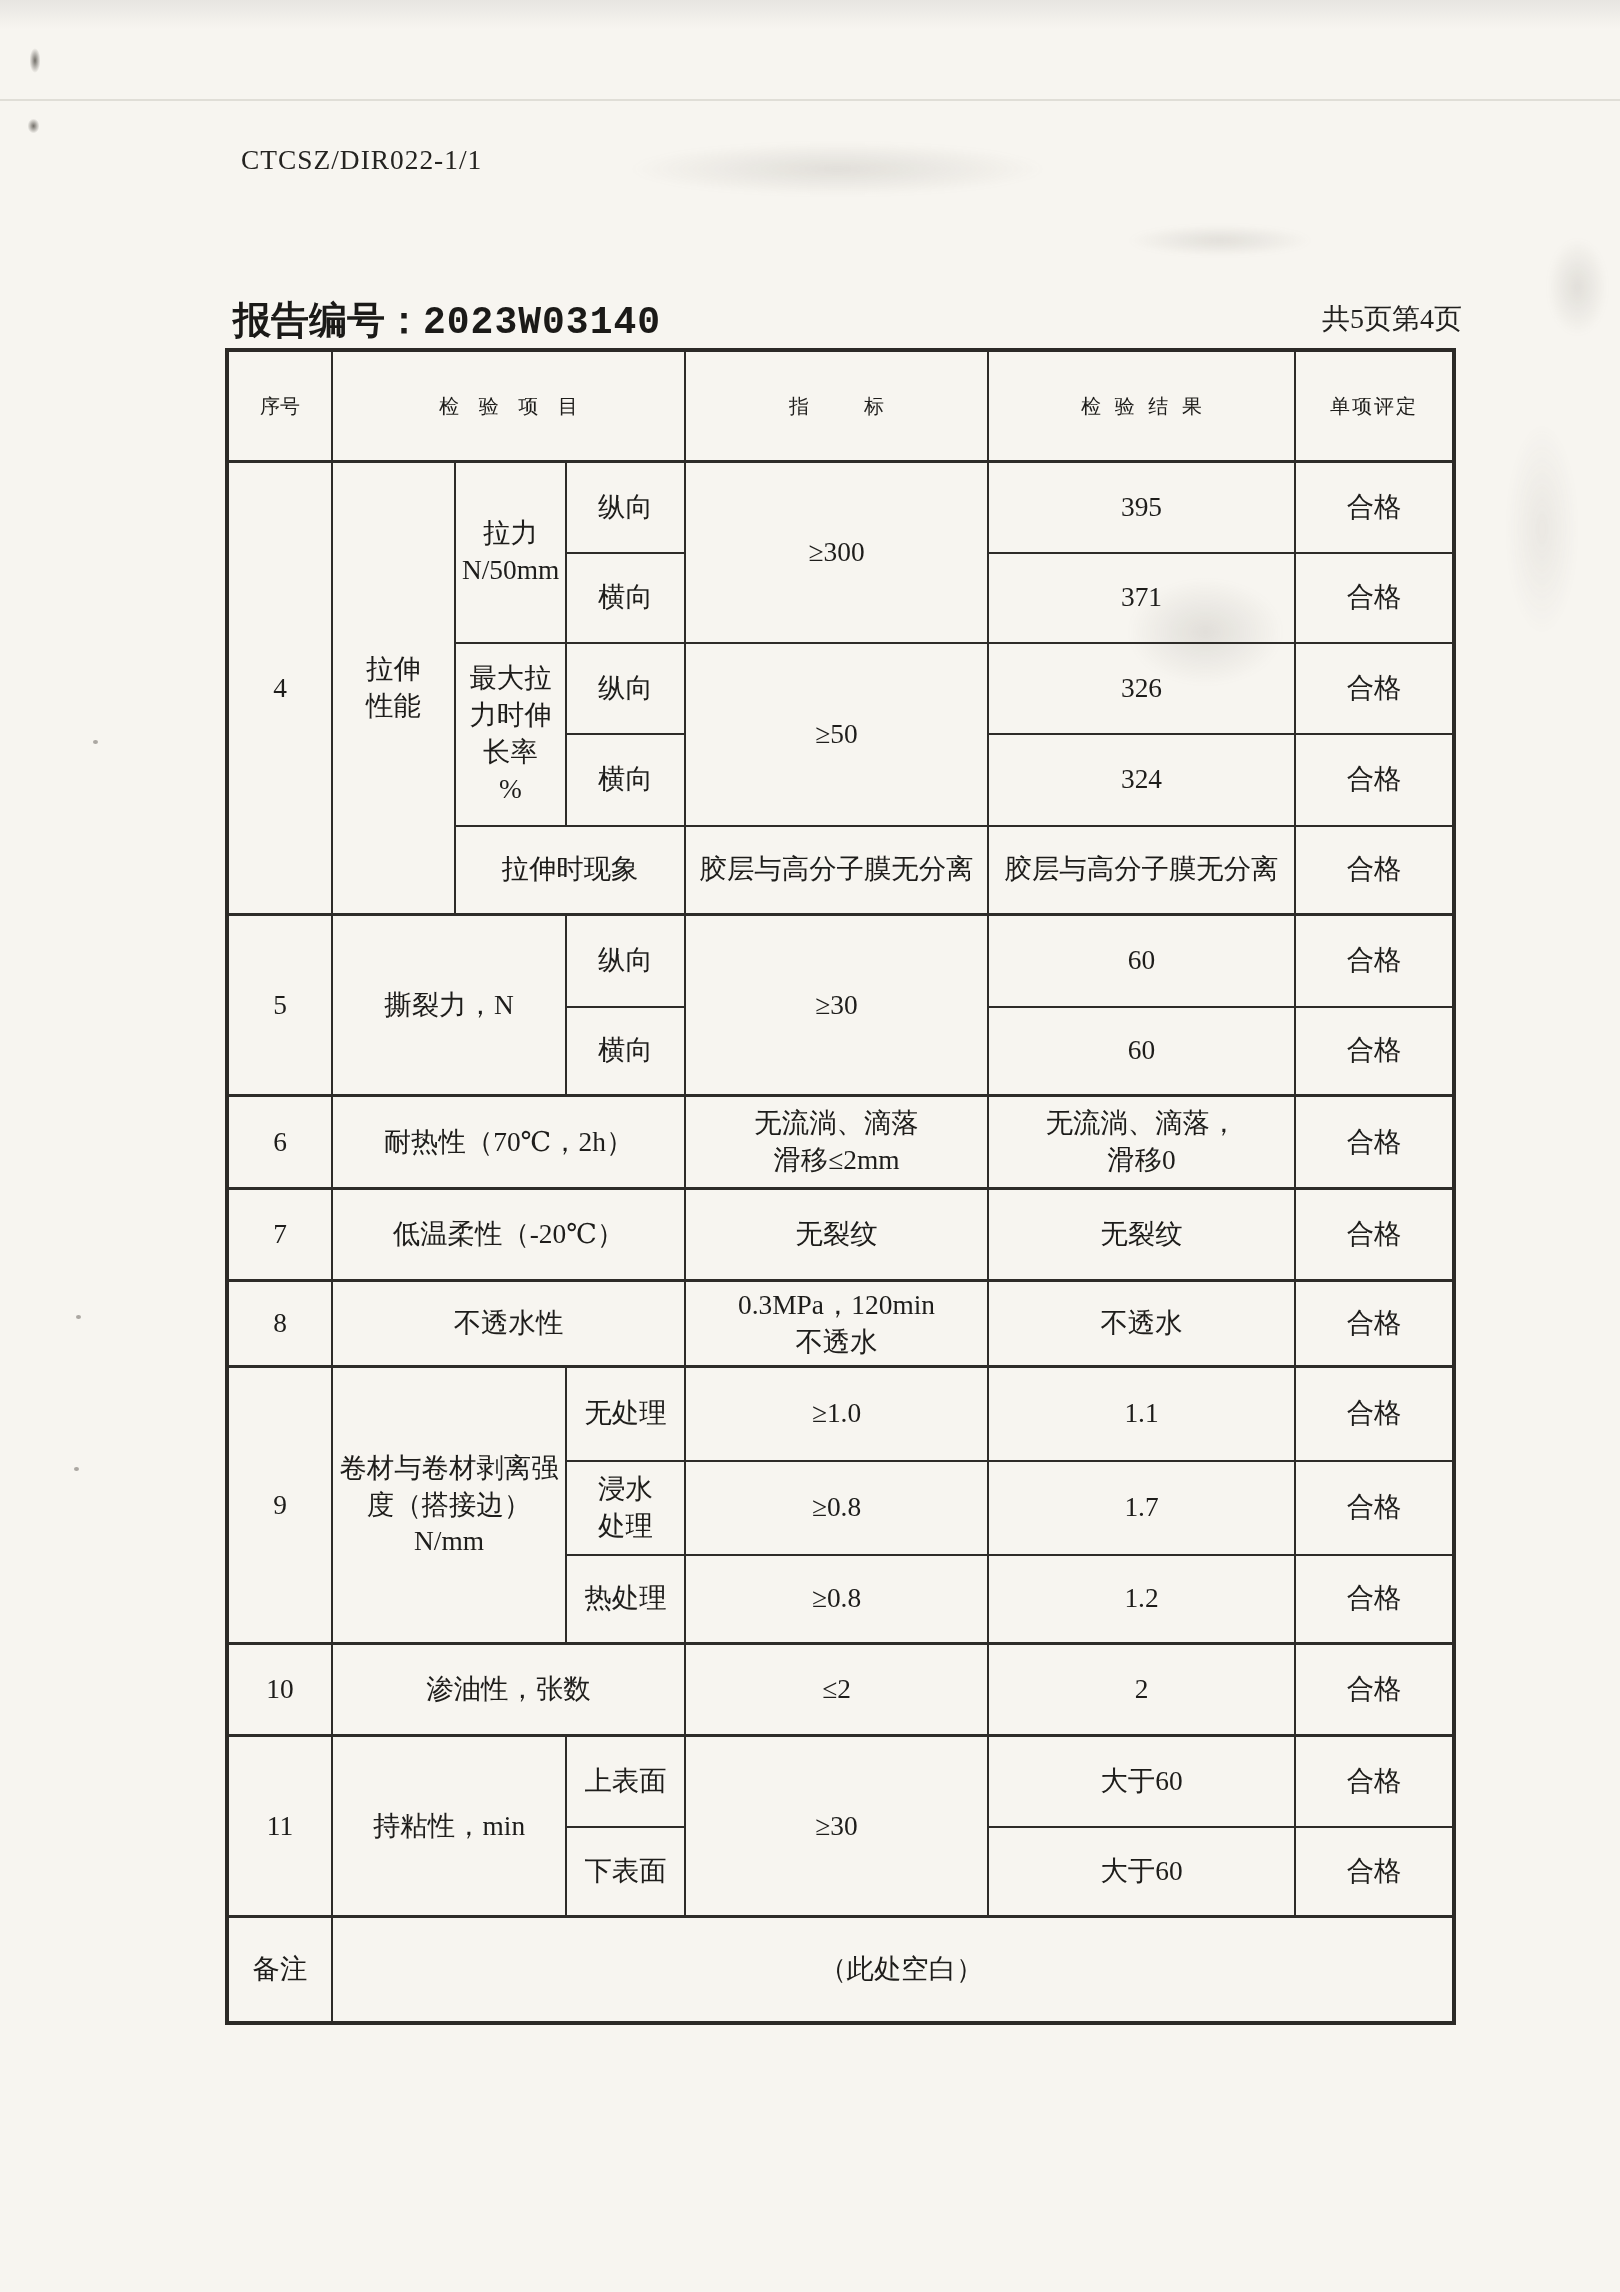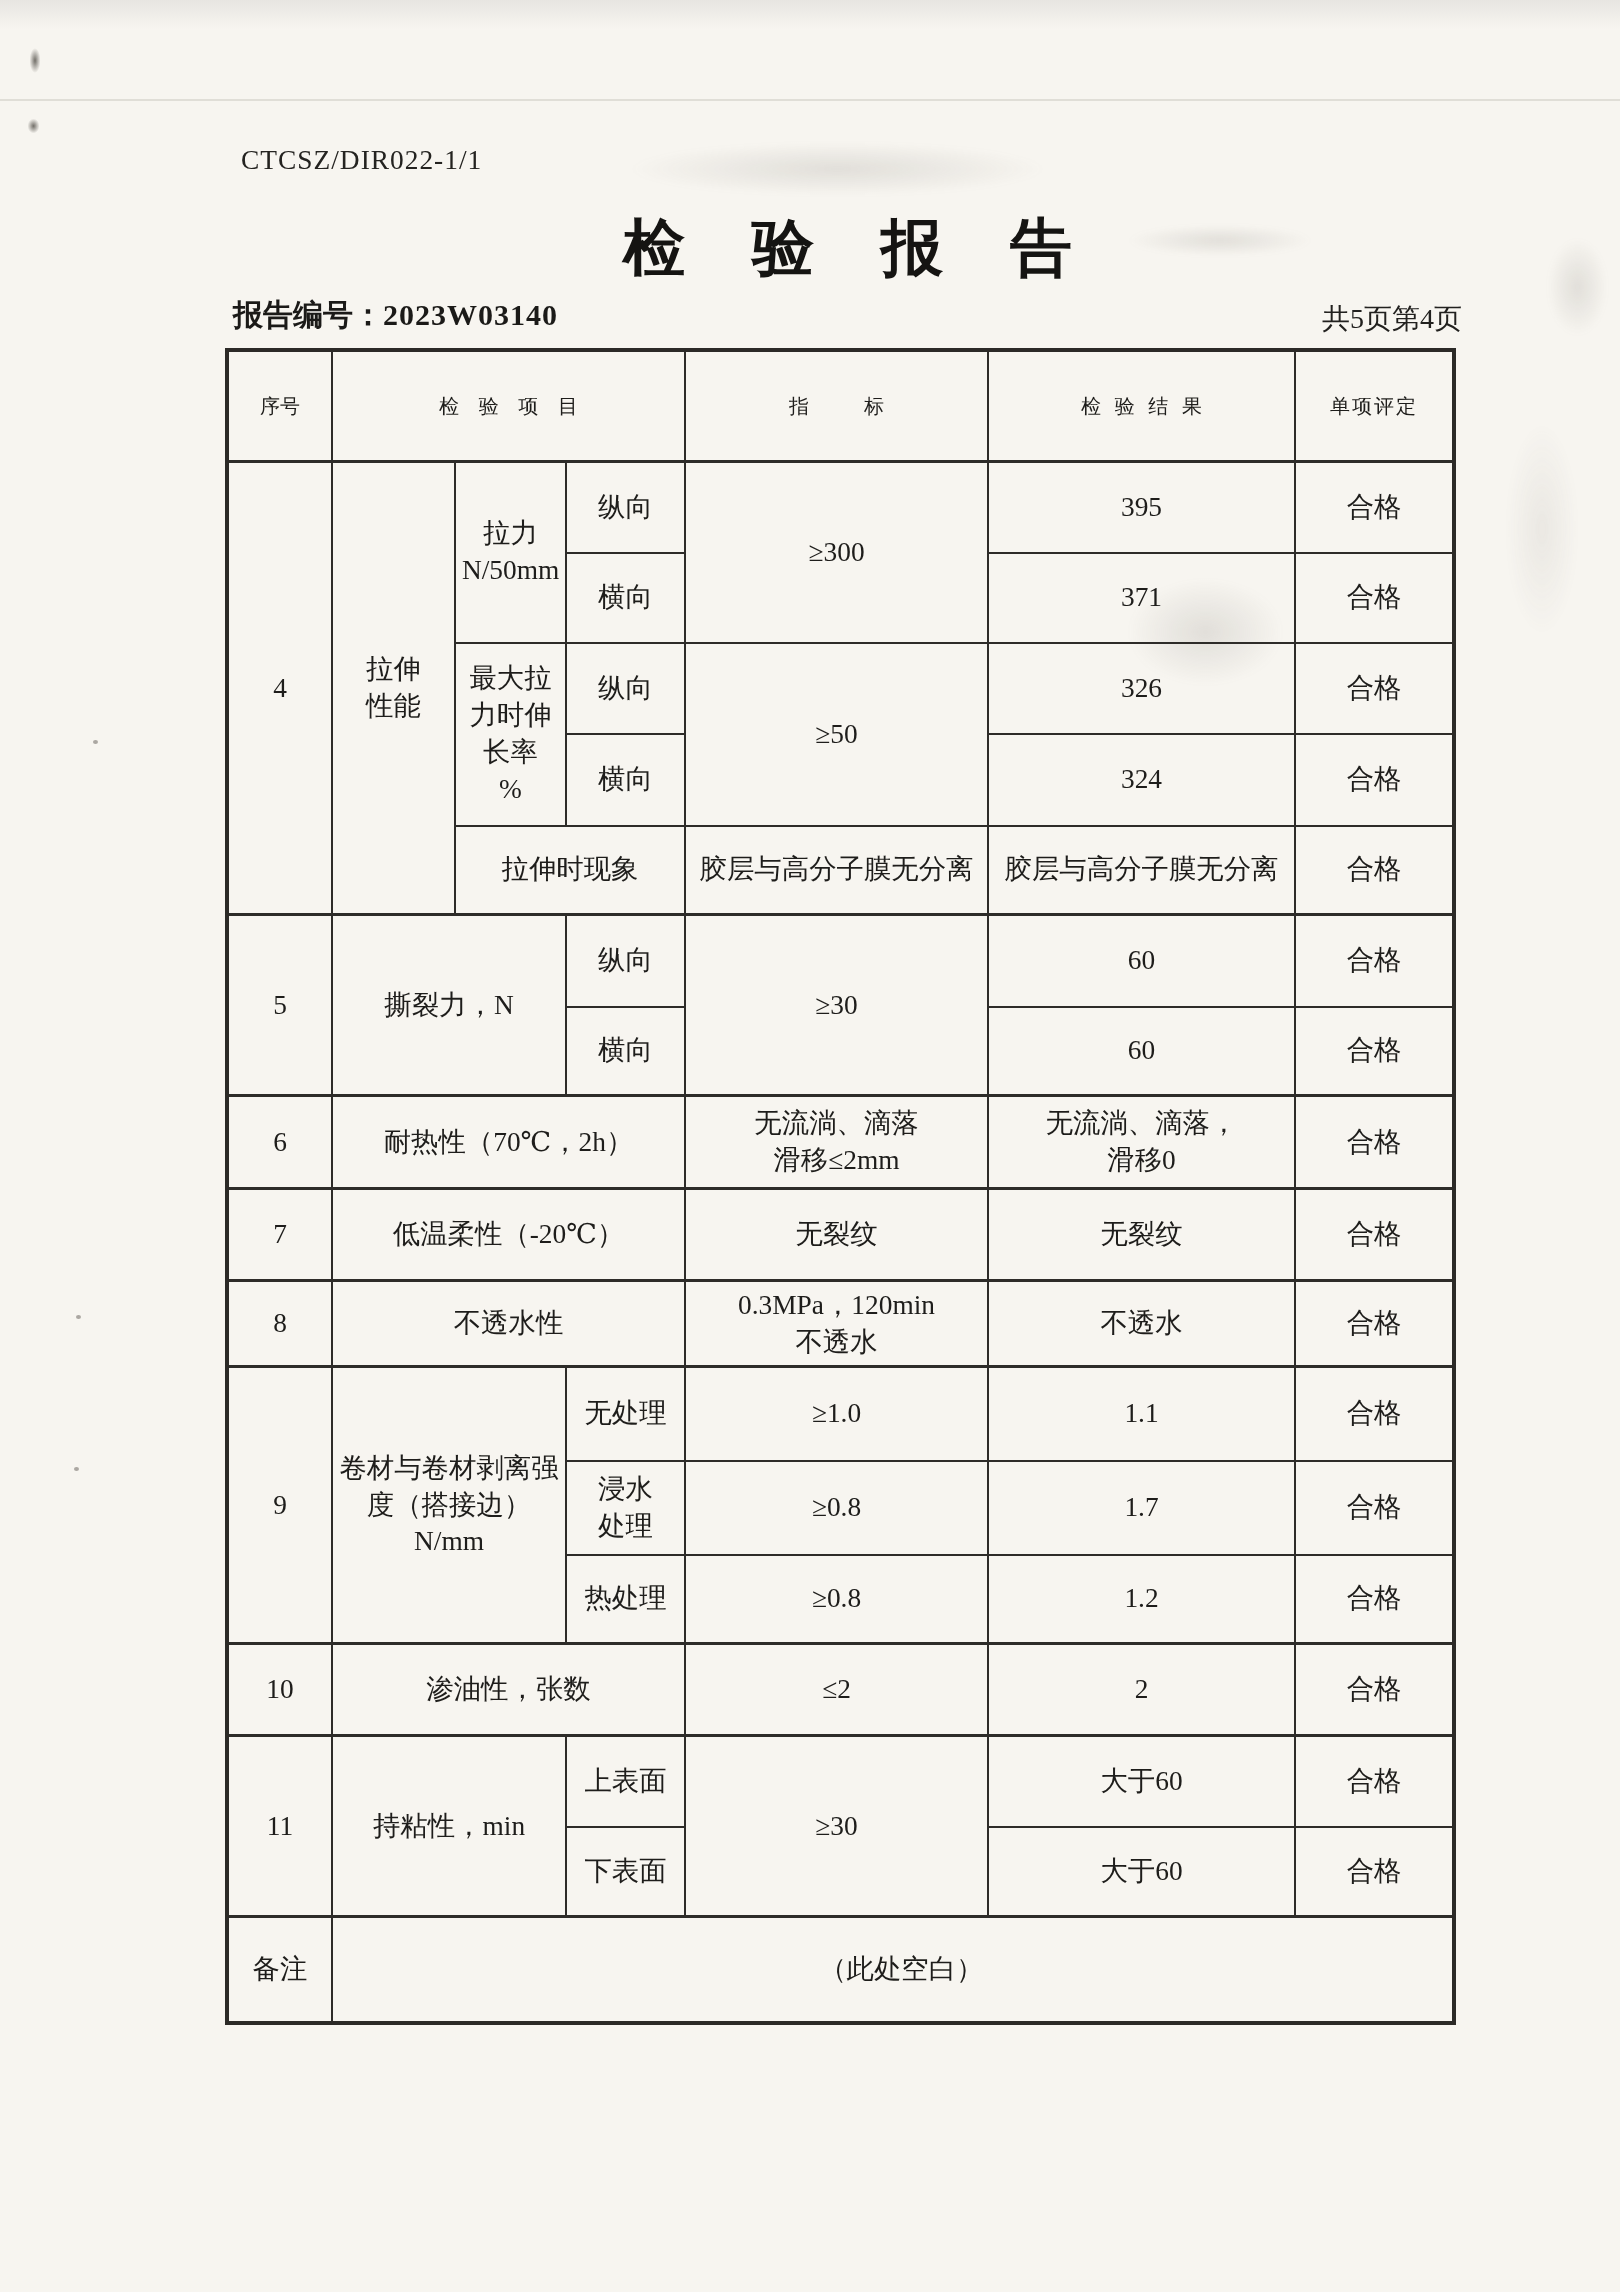--- a/index.html
+++ b/index.html
@@ -26,21 +26,21 @@
     position:absolute;left:241px;top:145px;
     font-size:27.4px;letter-spacing:1px;color:#242320;
   }
   .title{
     position:absolute;left:623px;top:206px;
     font-size:62px;font-weight:700;letter-spacing:67px;
     color:#151412;white-space:nowrap;
   }
   .report-line{
     position:absolute;left:233px;top:295px;
-    font-size:30px;font-weight:700;color:#1b1a18;white-space:nowrap;
+    font-size:38px;font-weight:700;color:#1b1a18;white-space:nowrap;font-family:Liberation Mono, monospace;
   }
   .report-line .val{letter-spacing:1px;}
   .pagination{
     position:absolute;left:1322px;top:300px;
     font-size:28px;color:#22211f;white-space:nowrap;
   }
   
   table.report{
     position:absolute;left:225px;top:348px;
     width:1225px;border-collapse:collapse;table-layout:fixed;
@@ -89,21 +89,20 @@
   <div class="smudge" style="left:627px;top:142px;width:421px;height:54px;"></div>
   <div class="smudge" style="left:1127px;top:225px;width:186px;height:31px;"></div>
   <div class="smudge" style="left:1547px;top:238px;width:61px;height:98px;"></div>
   <div class="smudge" style="left:1127px;top:578px;width:157px;height:108px;"></div>
   <div class="smudge" style="left:1505px;top:421px;width:74px;height:216px;opacity:.6;"></div>
   <div class="speck" style="left:93px;top:740px;"></div>
   <div class="speck" style="left:76px;top:1315px;"></div>
   <div class="speck" style="left:74px;top:1467px;"></div>
 
   <div class="doc-code">CTCSZ/DIR022-1/1</div>
-  <div class="title">检验报告</div>
   <div class="report-line">
     <span>报告编号：</span><span class="val">2023W03140</span>
   </div>
   <div class="pagination">共5页第4页</div>
 
   <table class="report">
     <colgroup>
       <col style="width:105px">
         <col style="width:123px">
         <col style="width:111px">

